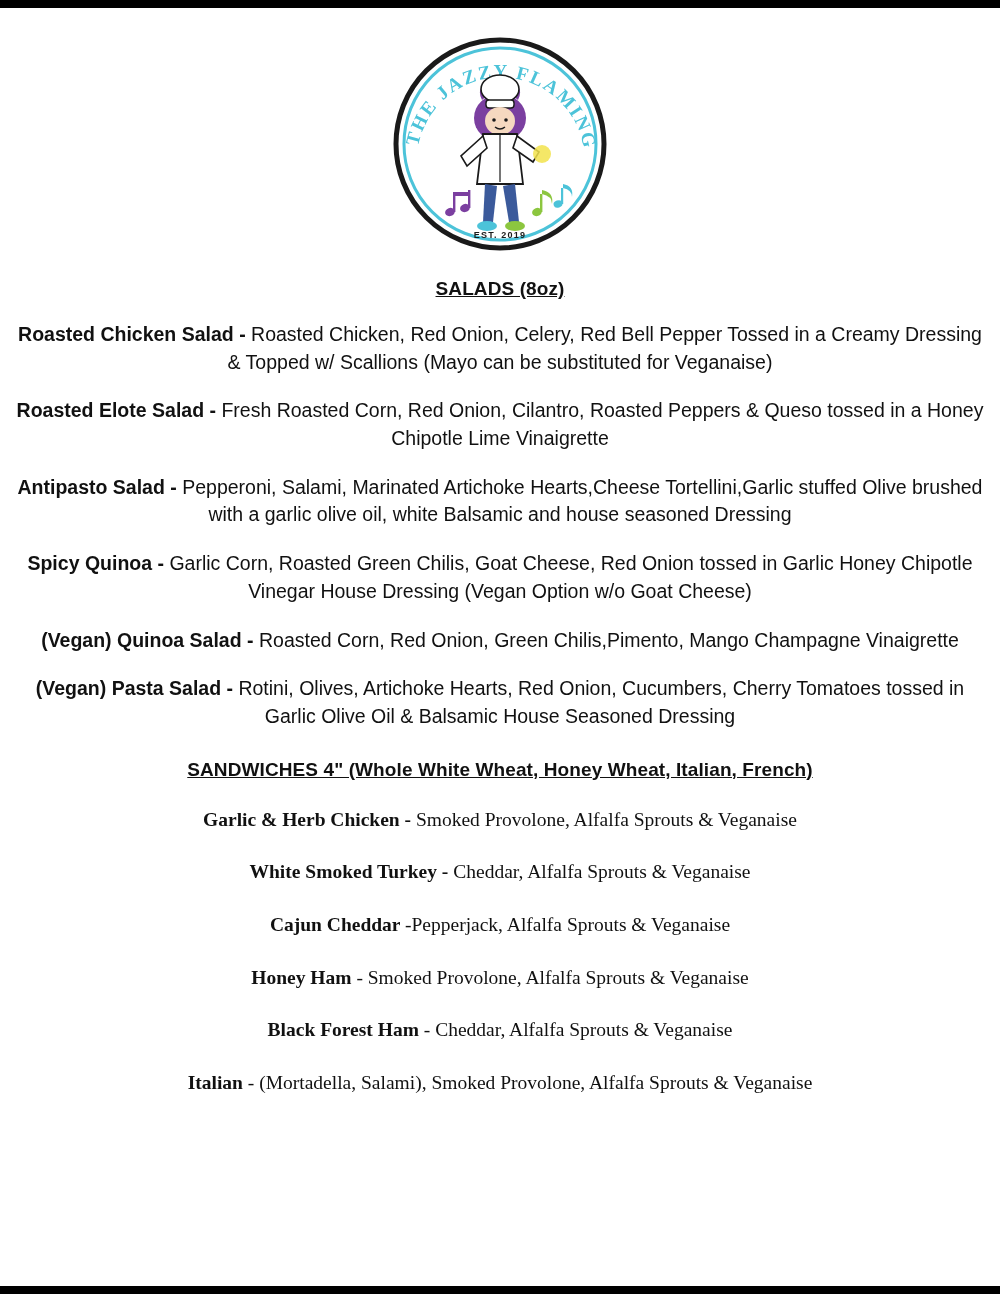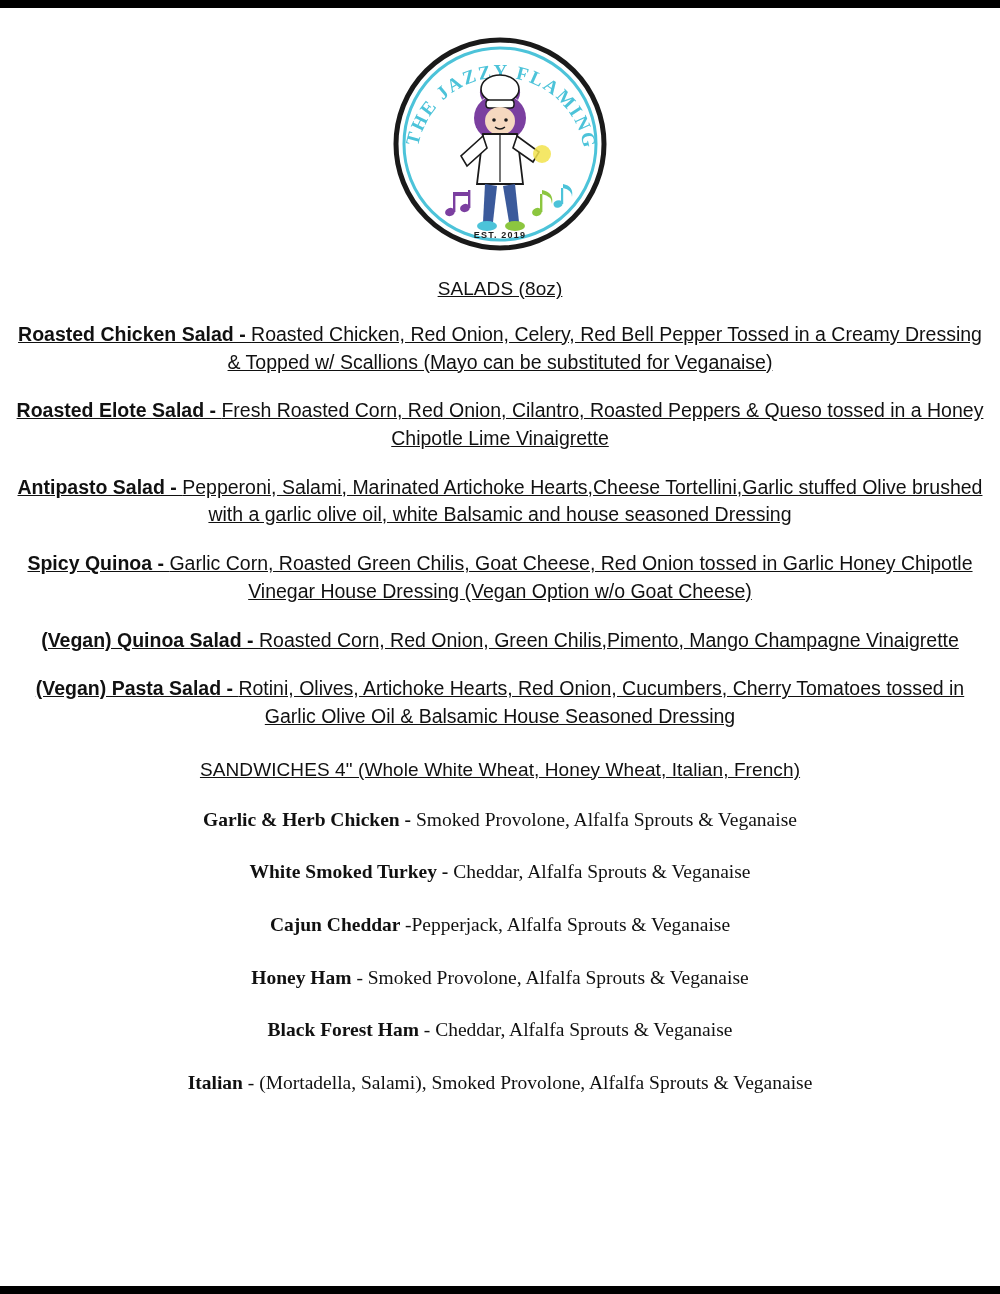--- a/index.html
+++ b/index.html
@@ -41,21 +41,21 @@
     height: 226px;
     background: #ffffff;
   }
   .logo-svg {
     position: absolute;
     left: 0;
     top: 0;
   }
   .section-title {
     text-align: center;
-    font-weight: normal;
+    font-weight: bold;
     font-size: 19px;
     color: #111111;
     text-decoration: underline;
     margin: 26px 0 0 0;
     letter-spacing: 0.1px;
   }
   .section-title.sandwiches {
     margin-top: 28px;
     font-size: 19px;
   }
@@ -65,21 +65,20 @@
     line-height: 1.42;
     color: #111111;
     margin: 22px 10px 0 10px;
     padding: 0 4px;
   }
   .item b {
     font-weight: bold;
   }
   .salads-block .item {
     margin-top: 21px;
-    text-decoration: underline;
   }
   .sand-block .item {
     margin-top: 25px;
     font-family: Liberation Serif, serif;
   }
 </style>
 </head>
 <body>
 
 <div class="page">

